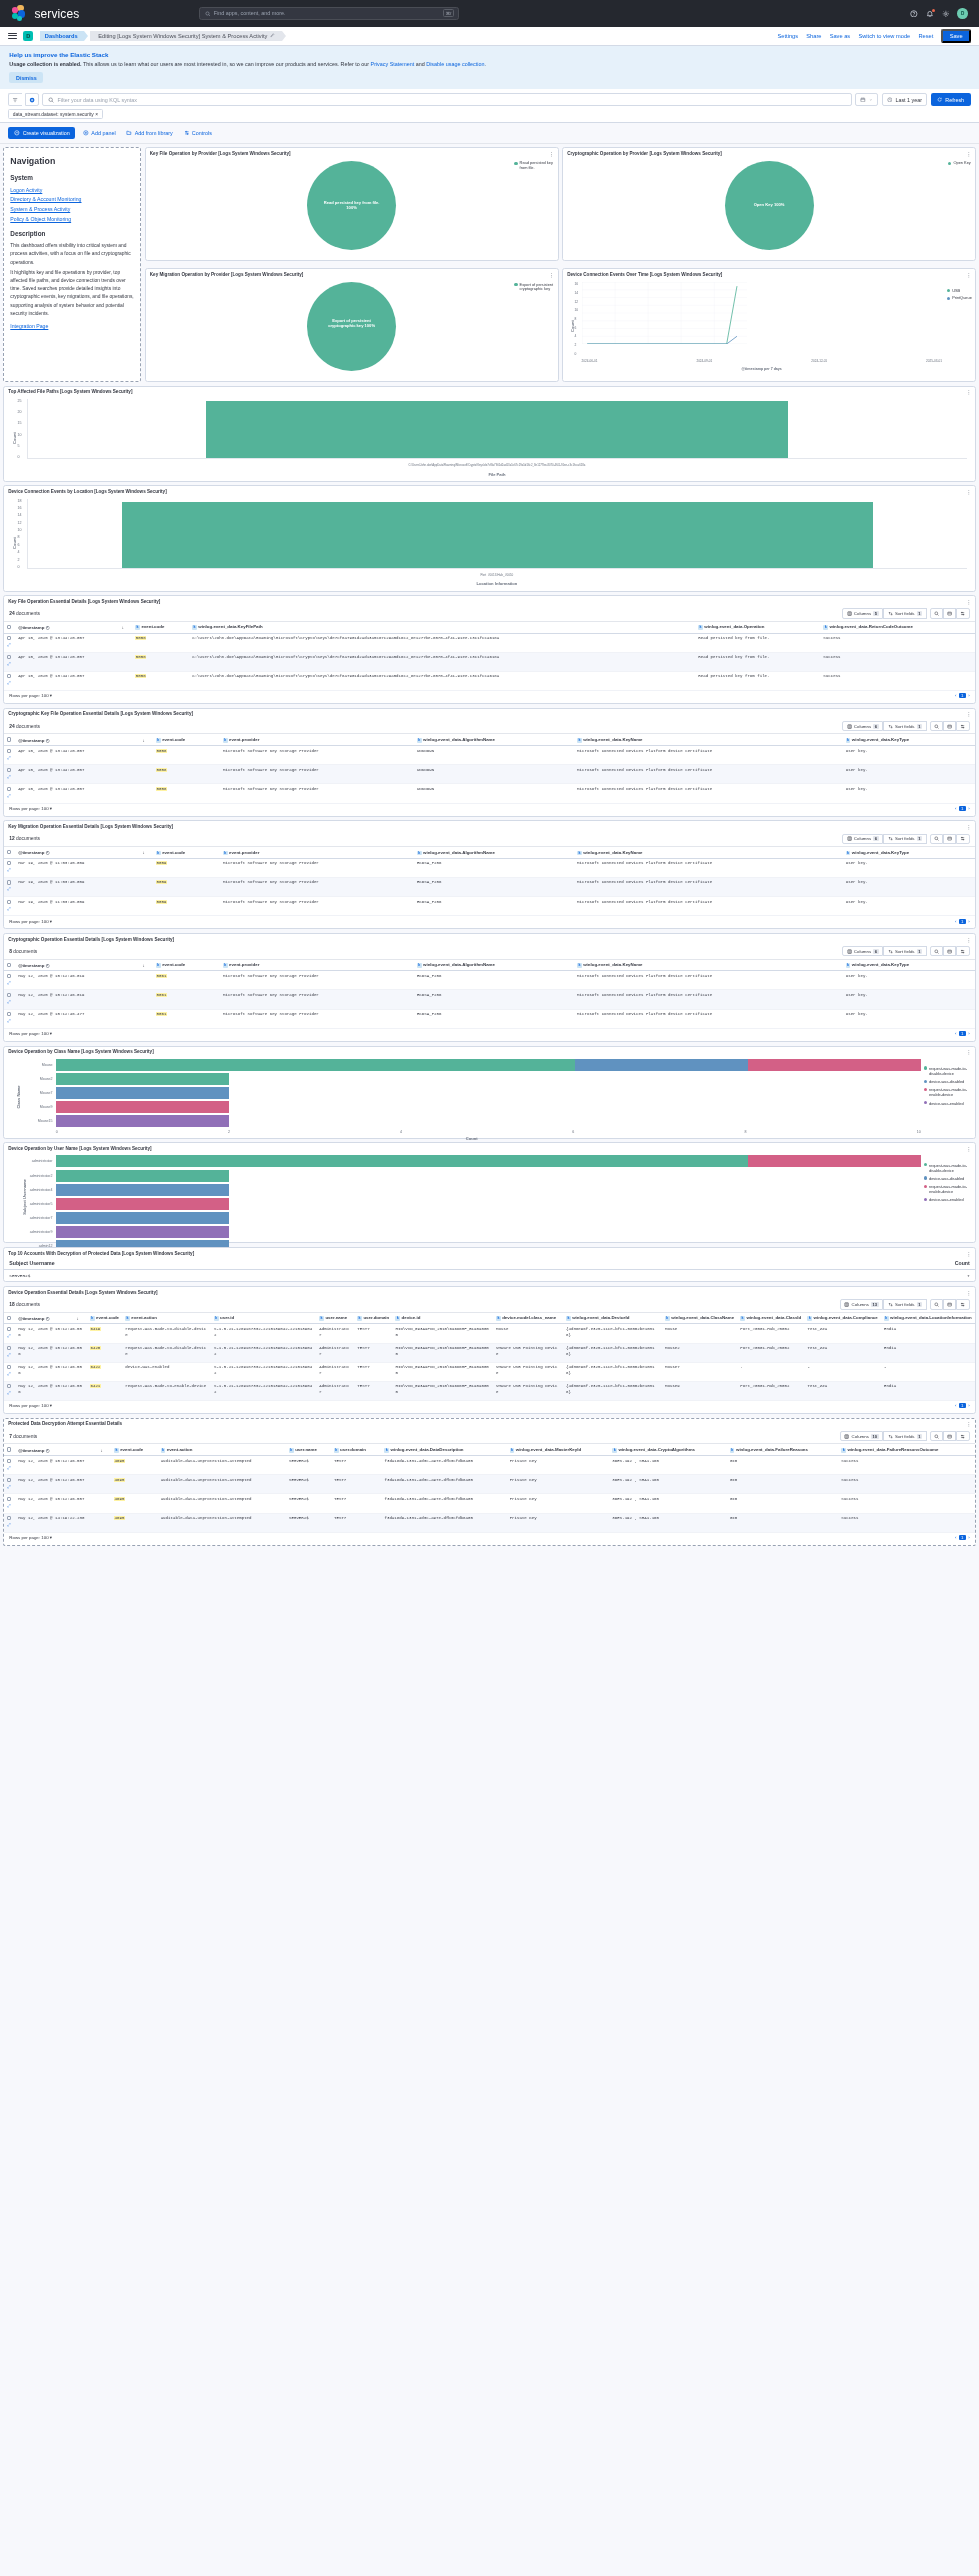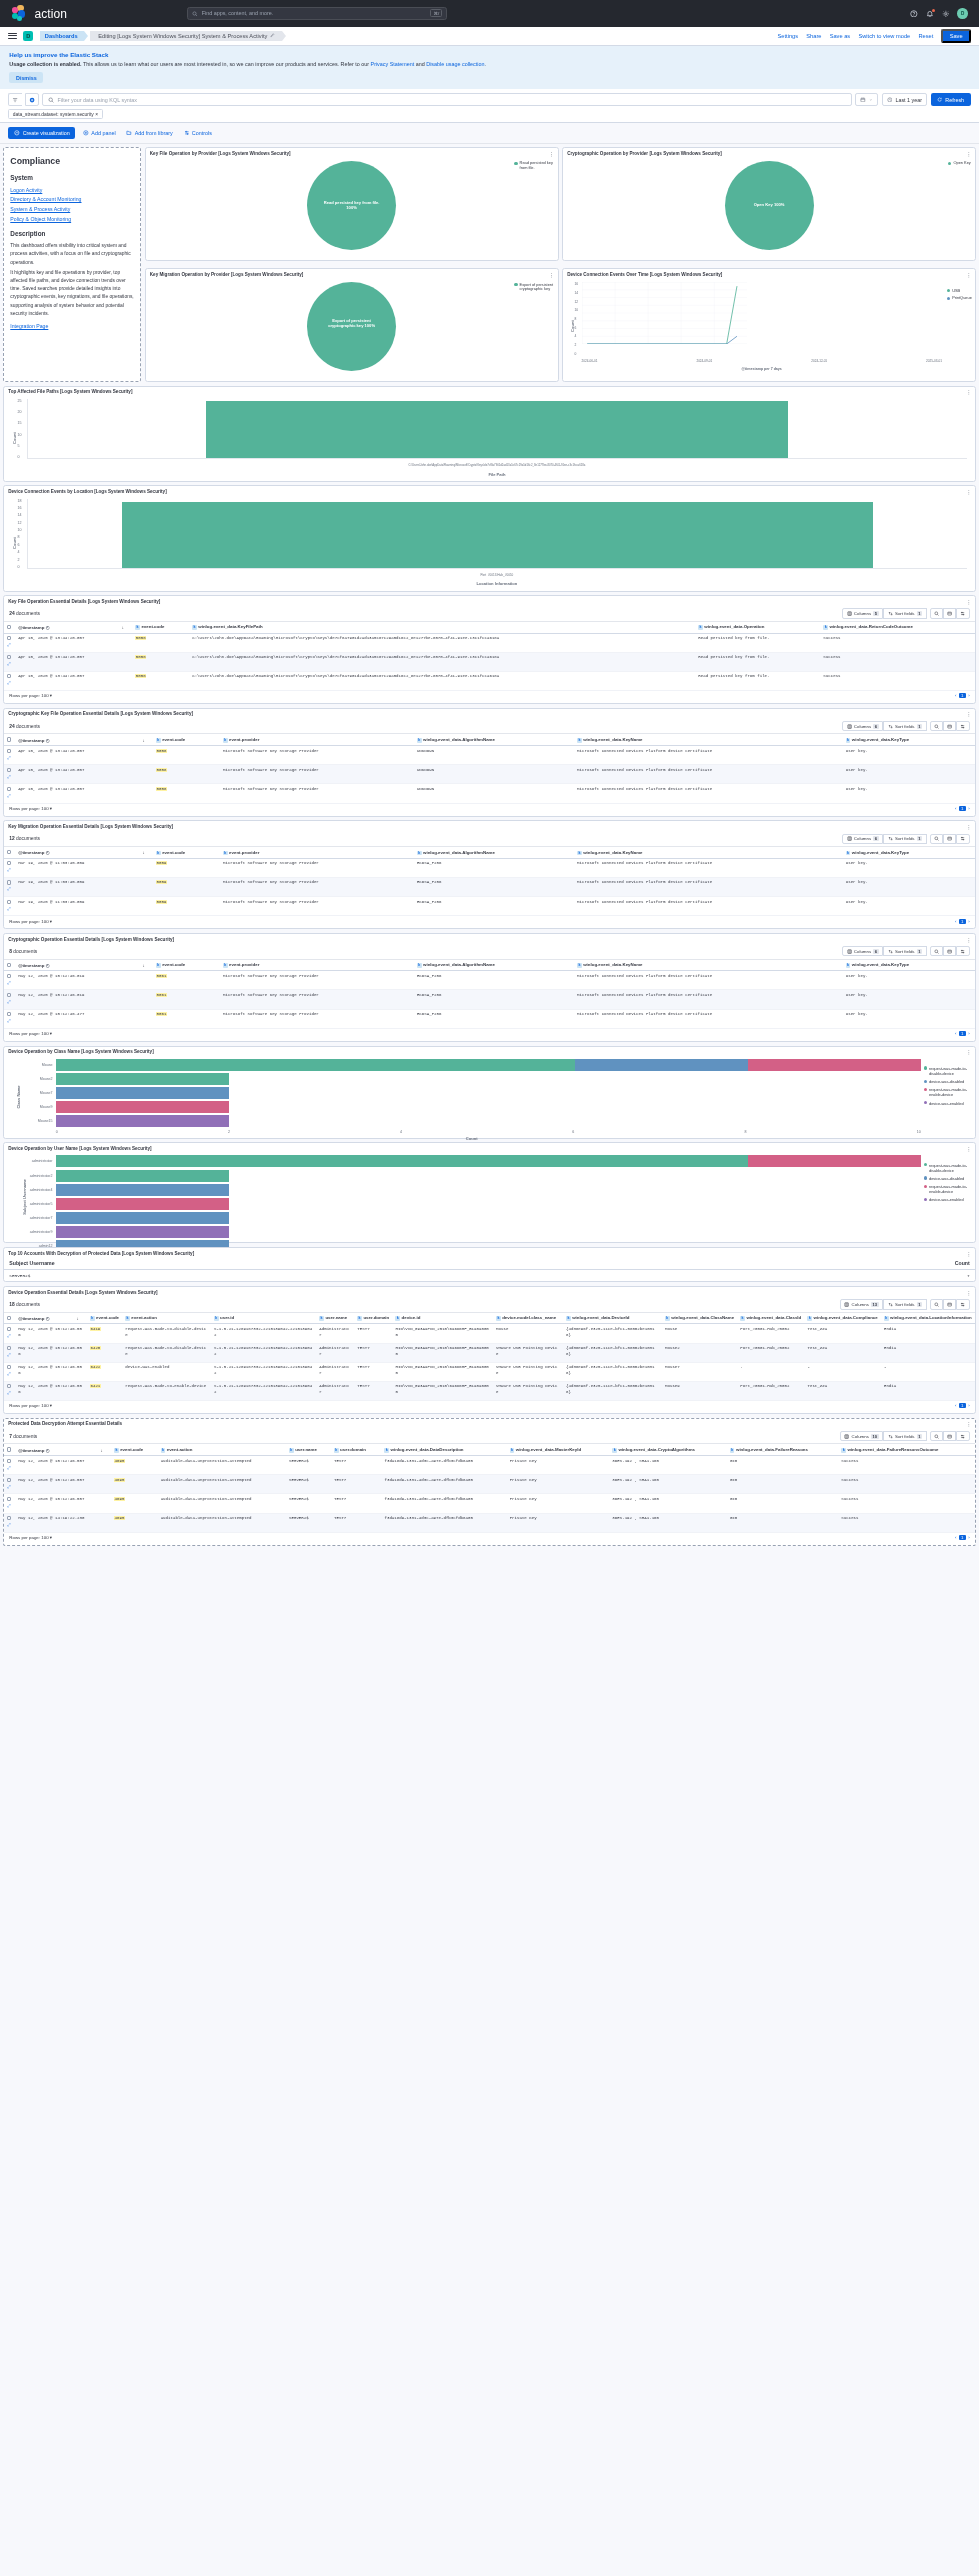--- a/index.html
+++ b/index.html
@@ -162,21 +162,21 @@
 
 <div class="topbar">
   <div class="logo-wrap">
     <div class="elastic-mark">
       <i class="em1"></i>
         <i class="em2"></i>
         <i class="em3"></i>
         <i class="em4"></i>
         <i class="em5"></i>
     </div>
-    <div class="elastic-word">action</div>
+    <div class="elastic-word">services</div>
   </div>
 
   <div class="topsearch">
     <svg viewBox="0 0 16 16" style="width:5.7px;height:5.7px;fill:none;stroke:#9AA2AF;stroke-width:1.6">
         <circle cx="7" cy="7" r="4.5"></circle>
         <path d="M10.5 10.5L14 14"></path>
       </svg>
     <span class="ph">Find apps, content, and more.</span>
     <span class="kbd">⌘/</span>
   </div>
@@ -313,21 +313,21 @@
       </svg>
     <span>Controls</span>
   </button>
 </div>
 
 <div class="grid">
 
   <div class="row">
 
     <div class="panel dashed navpanel">
-      <h1>Compliance</h1>
+      <h1>Navigation</h1>
       <h2>System</h2>
       <a>Logon Activity</a>
       <a>Directory &amp; Account Monitoring</a>
       <a>System &amp; Process Activity</a>
       <a>Policy &amp; Object Monitoring</a>
       <h2>Description</h2>
       <p>This dashboard offers visibility into critical system and process activities, with a focus on file and cryptographic operations.</p>
       <p>It highlights key and file operations by provider, top affected file paths, and device connection trends over time. Saved searches provide detailed insights into cryptographic events, key migrations, and file operations, supporting analysis of system behavior and potential security incidents.</p>
       <a style="margin-top:4.1px">Integration Page</a>
     </div>

